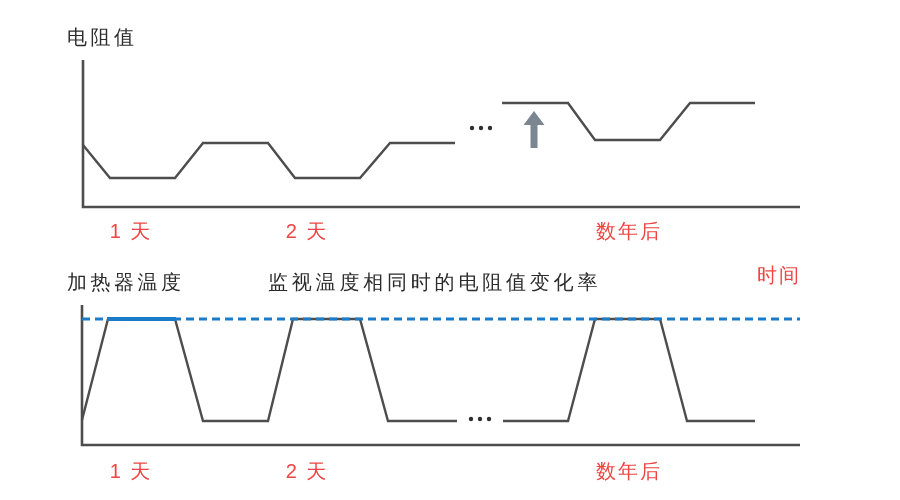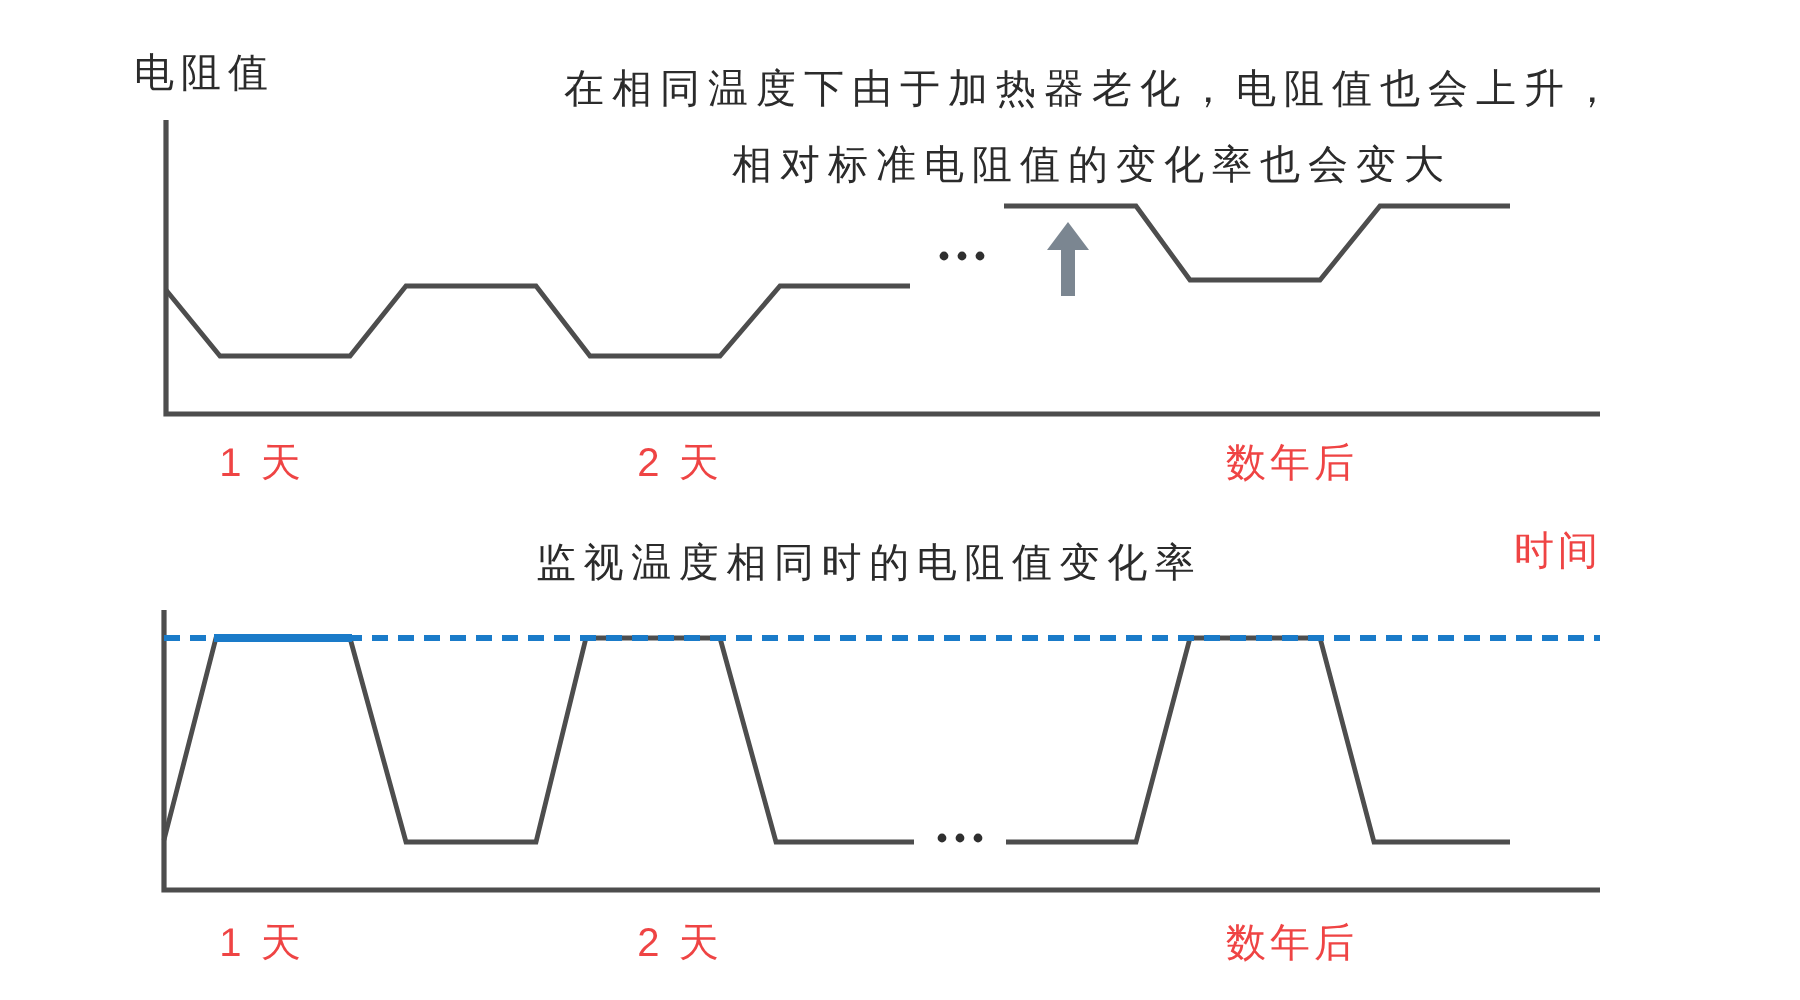--- a/index.html
+++ b/index.html
@@ -1,29 +1,29 @@
 <!DOCTYPE html>
 <html><head>
 <meta charset="utf-8">
 <style>
   html,body { margin:0; padding:0; background:#ffffff; }
   body { width:900px; height:500px; font-family:"Liberation Sans", sans-serif; }
-  .canvas { position:relative; width:900px; height:500px; background:#ffffff; overflow:hidden;text-align:center; }
+  .canvas { position:relative; width:900px; height:500px; background:#ffffff; overflow:hidden; }
   #chart-svg { position:absolute; left:0; top:0; }
   .txt { position:absolute; color:#2b2b2b; font-size:20px; letter-spacing:3.5px; white-space:nowrap; line-height:1.15; }
   .ylab-top   { left:67px;  top:26px; }
   .anno-top   { left:282px; top:26px; line-height:38px; letter-spacing:4px; }
   .ylab-bot   { left:67px;  top:271px; }
   .anno-bot   { left:268px; top:271px; letter-spacing:3.8px; }
   .xlabel { position:absolute; transform:translateX(-50%); color:#ef4444; font-size:20px; letter-spacing:2px; white-space:nowrap; }
   .x-top { top:218px; }
   .x-bot { top:458px; }
   .xl0 { left:131px; }
-  .xl1 { left:340px; }
-  .xl2 { left:646px; }
+  .xl1 { left:307px; }
+  .xl2 { left:629px; }
   .xl3 { left:779px;margin-top:44px; }
 </style>
 </head>
 <body>
 
 <div class="canvas">
 
   <svg id="chart-svg" width="900" height="500" viewBox="0 0 900 500">
       <polyline points="83,60 83,207 800,207" fill="none" stroke="#4d4d4d" stroke-width="2.6"></polyline>
       <polyline points="83,145 110,178 175,178 203,143 268,143 295,178 360,178 390,143 455,143" fill="none" stroke="#4d4d4d" stroke-width="2.4" stroke-linejoin="miter"></polyline>
@@ -37,30 +37,27 @@
       <polyline points="503,421 568,421 595,319 660,319 687,421 755,421" fill="none" stroke="#4d4d4d" stroke-width="2.4" stroke-linejoin="miter"></polyline>
       <circle cx="471" cy="419" r="2.2" fill="#2f2f2f"></circle>
       <circle cx="480" cy="419" r="2.2" fill="#2f2f2f"></circle>
       <circle cx="489" cy="419" r="2.2" fill="#2f2f2f"></circle>
       <line x1="107" y1="319" x2="176" y2="319" stroke="#1a7bc9" stroke-width="4"></line>
       <line x1="82" y1="319" x2="800" y2="319" stroke="#1a7bc9" stroke-width="3" stroke-dasharray="8 5"></line>
     </svg>
 
   <span class="txt ylab-top">电阻值</span>
 
-  <div class="txt anno-top">
-    <div>在相同温度下由于加热器老化，电阻值也会上升，</div>
-    <div>相对标准电阻值的变化率也会变大</div>
-  </div>
 
   <span class="xlabel x-top xl0">1 天</span>
   <span class="xlabel x-top xl1">2 天</span>
   <span class="xlabel x-top xl2">数年后</span>
   <span class="xlabel x-top xl3">时间</span>
 
+  <span class="txt ylab-bot">加热器温度</span>
 
   <span class="txt anno-bot">监视温度相同时的电阻值变化率</span>
 
   <span class="xlabel x-bot xl0">1 天</span>
   <span class="xlabel x-bot xl1">2 天</span>
   <span class="xlabel x-bot xl2">数年后</span>
   <span class="xlabel x-bot xl3">时间</span>
 
 </div>
 

